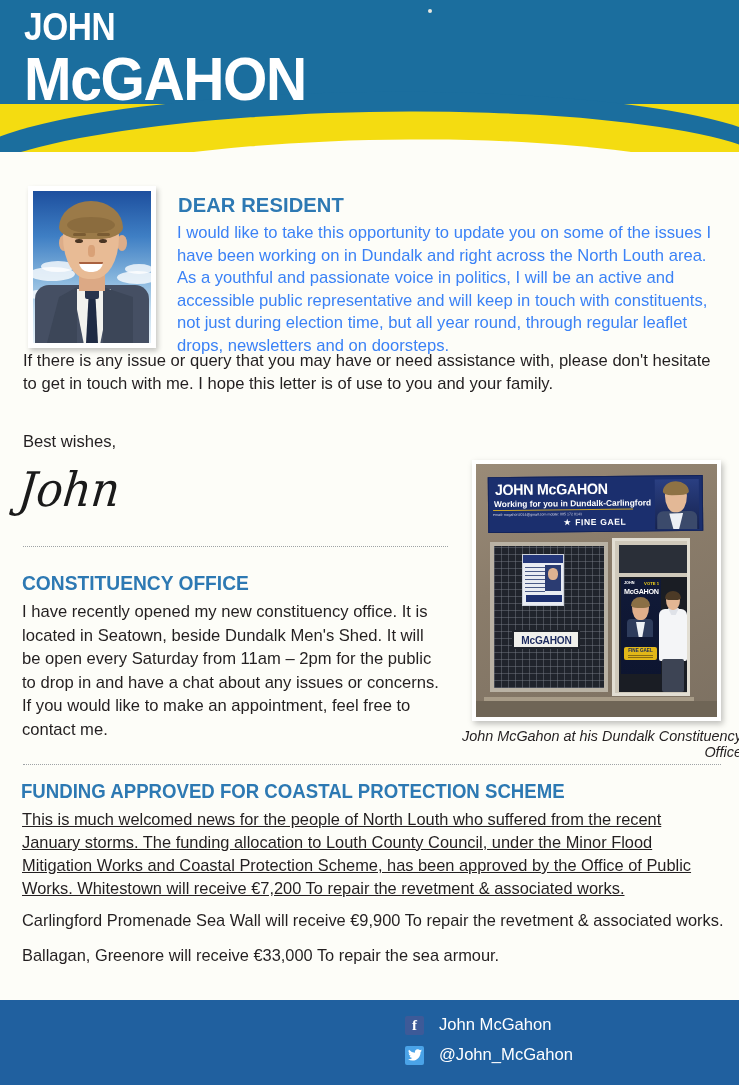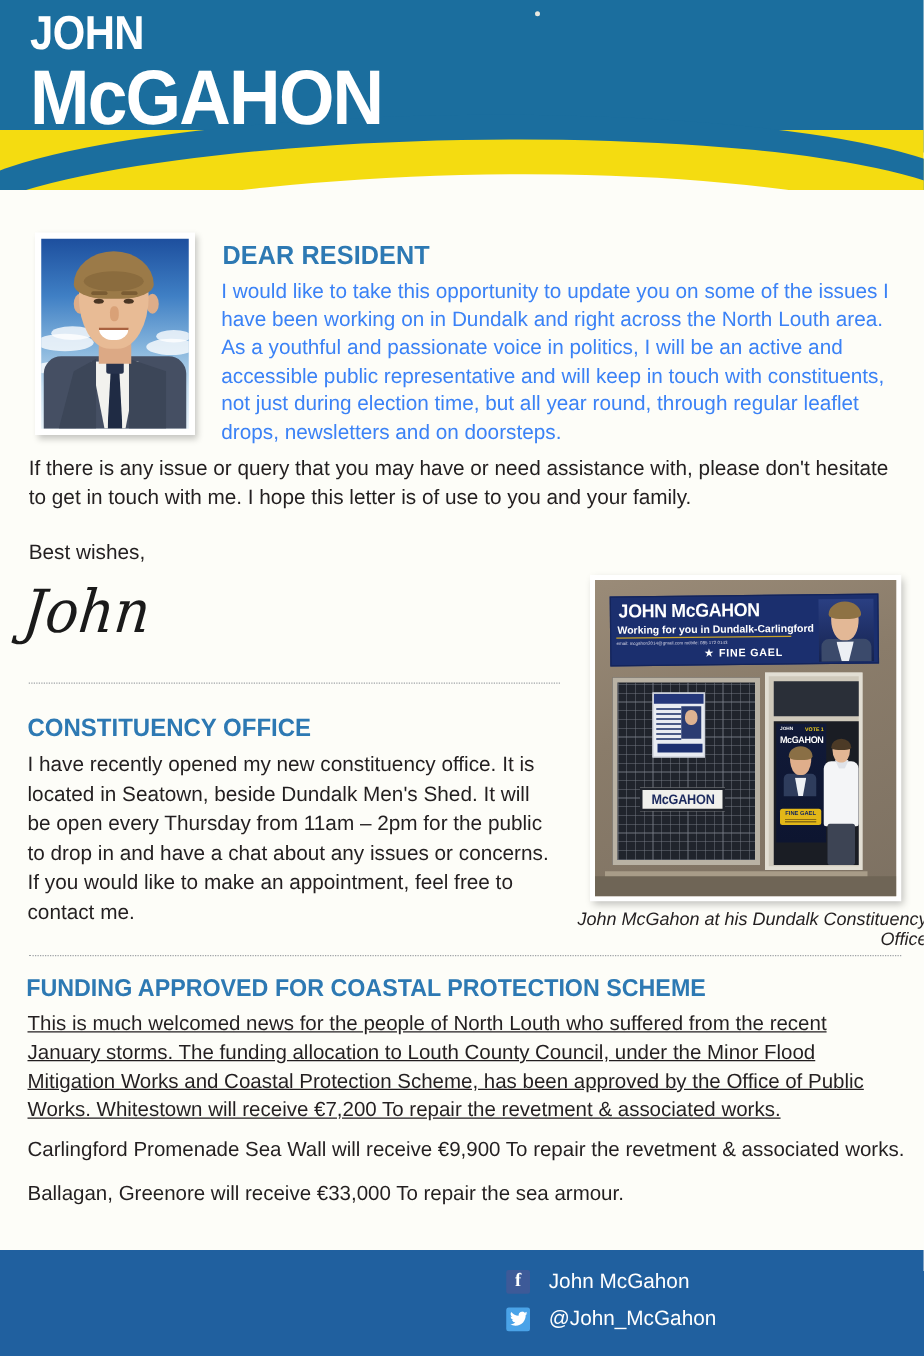--- a/index.html
+++ b/index.html
@@ -253,21 +253,21 @@
   .letter-body {
     position: absolute;
     left: 177px; top: 222px;
     width: 540px;
     font-size: 16.6px;
     line-height: 22.6px;
     color: #3b82f6;
   }
   .letter-body2 {
     position: absolute;
-    left: 23px; top: 364px;
+    left: 23px; top: 350px;
     width: 698px;
     font-size: 16.6px;
     line-height: 22.6px;
     color: #231f20;
   }
   .closing {
     position: absolute;
     left: 23px; top: 432px;
     font-size: 16.6px;
     color: #231f20;
@@ -803,21 +803,21 @@
 
 <div class="letter-heading">DEAR RESIDENT</div>
 <div class="letter-body">I would like to take this opportunity to update you on some of the issues I have been working on in Dundalk and right across the North Louth area. As a youthful and passionate voice in politics, I will be an active and accessible public representative and will keep in touch with constituents, not just during election time, but all year round, through regular leaflet drops, newsletters and on doorsteps.</div>
 <div class="letter-body2">If there is any issue or query that you may have or need assistance with, please don't hesitate to get in touch with me. I hope this letter is of use to you and your family.</div>
 <div class="closing">Best wishes,</div>
 <div class="signature">John</div>
 
 <div class="divider div-1"></div>
 
 <div class="office-heading">CONSTITUENCY OFFICE</div>
-<div class="office-body">I have recently opened my new constituency office. It is located in Seatown, beside Dundalk Men's Shed. It will be open every Thursday from 11am – 2pm for the public to drop in and have a chat about any issues or concerns. If you would like to make an appointment, feel free to contact me.</div>
+<div class="office-body">I have recently opened my new constituency office. It is located in Seatown, beside Dundalk Men's Shed. It will be open every Saturday from 11am – 2pm for the public to drop in and have a chat about any issues or concerns. If you would like to make an appointment, feel free to contact me.</div>
 
 <div class="photo-wrap">
   <div class="photo">
     <div class="wall"></div>
 
     <div class="fascia">
       <div class="fascia-name">JOHN McGAHON</div>
       <div class="fascia-tag">Working for you in Dundalk-Carlingford</div>
       <div class="fascia-rule"></div>
       <div class="fascia-small">email: mcgahon2014@gmail.com

